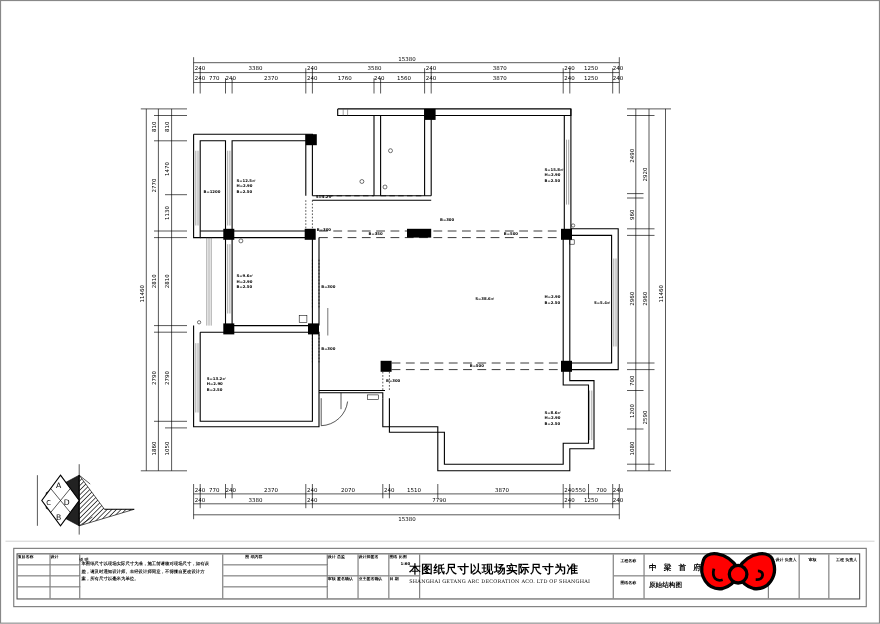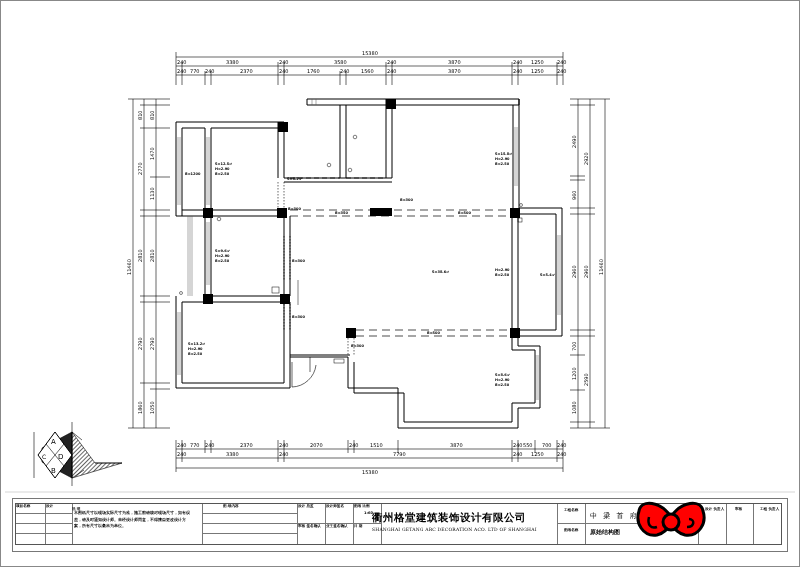--- a/index.html
+++ b/index.html
@@ -7,21 +7,21 @@
   .frame-outer{position:absolute;left:0;top:0;width:798px;height:565px;border:1px solid #888;}
   svg{position:absolute;left:0;top:0;}
   .dimtxt{font-family:"DejaVu Sans",sans-serif;font-size:5px;fill:#000;}
   .roomtxt{font-family:"DejaVu Sans",sans-serif;font-size:3.5px;fill:#000;font-weight:bold;}
   .tb{position:absolute;left:15px;top:503px;width:765px;height:40px;border:1px solid #555;background:#fff;}
   .tb-outer{position:absolute;left:12px;top:498px;width:774px;height:52px;border:1px solid #777;}
   .cell{position:absolute;border-right:1px solid #777;border-bottom:1px solid #777;box-sizing:border-box;font-size:4px;color:#000;overflow:hidden;}
   .cell span{display:block;}
   .company-cn{position:absolute;left:372px;top:511px;font-family:"DejaVu Serif",serif;font-size:10.5px;font-weight:bold;letter-spacing:0.5px;color:#000;}
   .company-en{position:absolute;left:372px;top:527px;font-family:"DejaVu Serif",serif;font-size:4.5px;color:#000;letter-spacing:0.2px;}
-  .proj-name{position:absolute;left:590px;top:511px;font-size:7px;font-weight:normal;letter-spacing:2px;}
+  .proj-name{position:absolute;left:590px;top:511px;font-size:7px;font-weight:bold;letter-spacing:2px;}
   .drawing-name{position:absolute;left:590px;top:528px;font-size:6px;font-weight:bold;}
   .note{position:absolute;left:70px;top:510px;width:120px;font-size:4px;line-height:6.5px;font-weight:bold;color:#111;}
   .small{font-size:3.6px;font-weight:bold;}
   .bow{position:absolute;left:633px;top:497px;width:76px;height:46px;}
 </style>
 </head>
 <body>
 
 <div class="frame-outer"></div>
 
@@ -409,21 +409,21 @@
   <div class="cell" style="left:738px;top:0;width:27px;height:40px;border-bottom:none;border-right:none;">
       <span class="small" style="padding:3px 0 0 6px;">工程 负责人</span>
     </div>
 </div>
 
 <div class="note">
   <span class="small" style="position:absolute;left:2px;top:-4px;">说 明</span>
   <span style="display:block;padding-left:4px;">本图纸尺寸以现场实际尺寸为准，施工前请核对现场尺寸，如有误差，请及时通知设计师。未经设计师同意，不得擅自更改设计方案，所有尺寸以毫米为单位。</span>
 </div>
 
-<div class="company-cn">衢州格堂建筑装饰设计有限公司</div>
+<div class="company-cn">本图纸尺寸以现场实际尺寸为准</div>
 <div class="company-en">SHANGHAI GETANG ARC DECORATION  ACO. LTD OF SHANGHAI</div>
 <div class="proj-name">中 梁 首 府</div>
 <div class="drawing-name">原始结构图</div>
 
 <svg class="bow" viewBox="0 0 76 46">
   <path d="M38 20 C 28 4, 8 2, 6 14 C 2 26, 10 40, 24 38 C 32 36, 36 30, 38 26 Z" fill="#ff0000" stroke="#000" stroke-width="3"></path>
   <path d="M38 20 C 48 4, 68 2, 70 14 C 74 26, 66 40, 52 38 C 44 36, 40 30, 38 26 Z" fill="#ff0000" stroke="#000" stroke-width="3"></path>
   <ellipse cx="38" cy="25" rx="8" ry="8" fill="#ff0000" stroke="#000" stroke-width="3"></ellipse>
   <path d="M16 20 C 14 28, 18 32, 24 30" fill="none" stroke="#000" stroke-width="2.5"></path>
   <path d="M56 22 C 62 22, 62 30, 54 30" fill="none" stroke="#000" stroke-width="2.5"></path>

